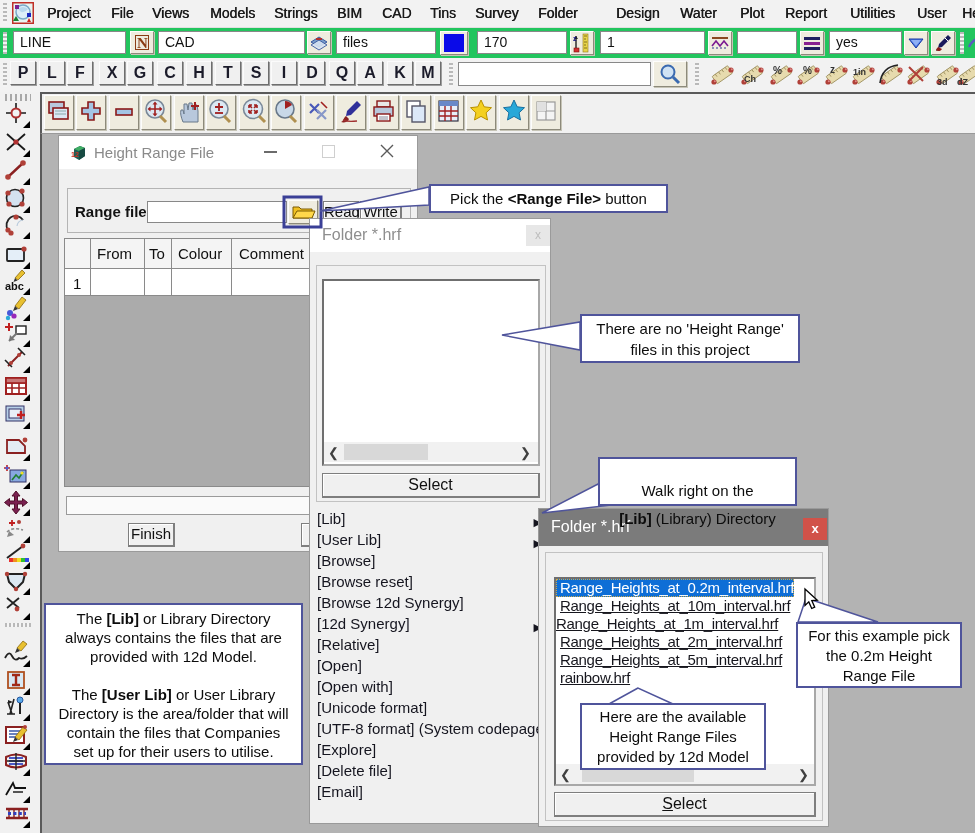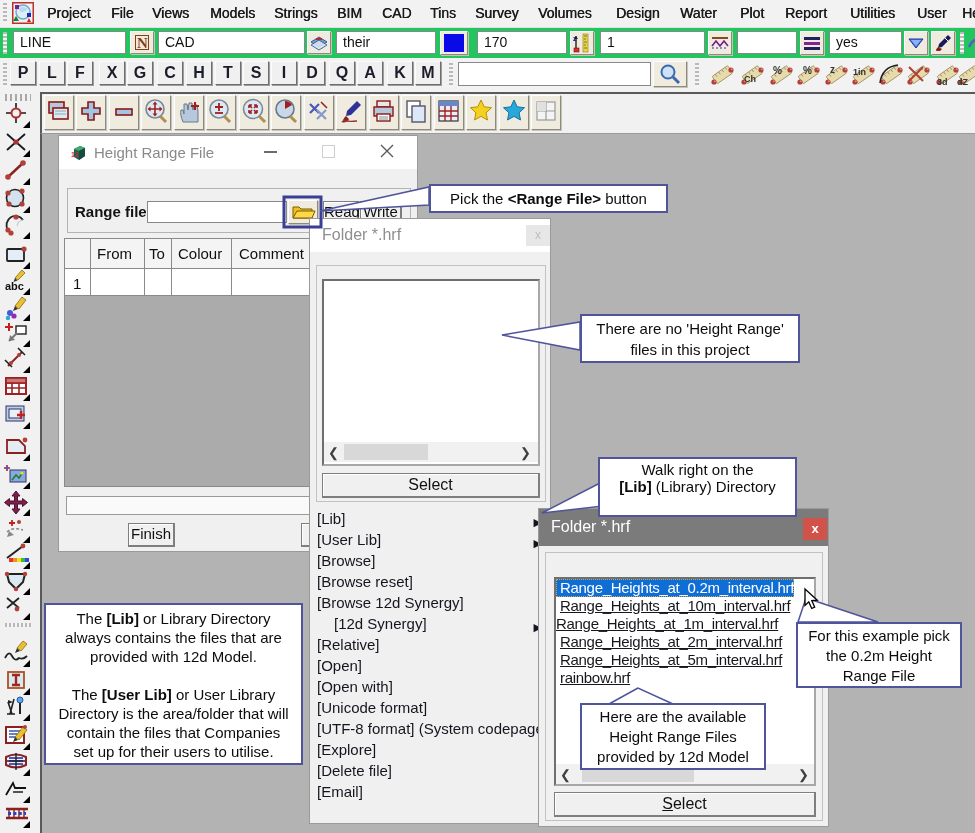--- a/index.html
+++ b/index.html
@@ -49,21 +49,21 @@
   </div>
   <span class="menuitem" style="left:47px;">Project</span>
   <span class="menuitem" style="left:111px;">File</span>
   <span class="menuitem" style="left:152px;">Views</span>
   <span class="menuitem" style="left:210px;">Models</span>
   <span class="menuitem" style="left:274px;">Strings</span>
   <span class="menuitem" style="left:337px;">BIM</span>
   <span class="menuitem" style="left:382px;">CAD</span>
   <span class="menuitem" style="left:430px;">Tins</span>
   <span class="menuitem" style="left:475px;">Survey</span>
-  <span class="menuitem" style="left:538px;">Volumes</span>
+  <span class="menuitem" style="left:538px;">Folder</span>
   <span class="menuitem" style="left:616px;">Design</span>
   <span class="menuitem" style="left:680px;">Water</span>
   <span class="menuitem" style="left:740px;">Plot</span>
   <span class="menuitem" style="left:785px;">Report</span>
   <span class="menuitem" style="left:850px;">Utilities</span>
   <span class="menuitem" style="left:917px;">User</span>
   <span class="menuitem" style="left:962px;">Help</span>
 </div>
 
 <div class="abs" id="row2" style="left:0;top:27px;width:975px;height:31px;background:#22c55e;border-top:1px solid #e0e0e0;">
@@ -76,21 +76,21 @@
       </svg>
   </div>
   <div class="field" style="left:158px;top:3px;width:147px;">CAD</div>
   <div class="tbtn" style="left:307px;top:3px;width:24px;height:23px;">
     <svg class="ic" width="22" height="21" viewBox="0 0 22 21">
         <path d="M3 10 L11 5 L19 10 L11 15 Z" fill="#7a9ecb" stroke="#3858a0"></path>
         <path d="M3 13 L11 8 L19 13 L11 18 Z" fill="#d8e4f2" stroke="#3858a0" opacity="0.9"></path>
         <path d="M8 7 L14 7" stroke="#b03030" stroke-width="2"></path>
       </svg>
   </div>
-  <div class="field" style="left:336px;top:3px;width:100px;">their</div>
+  <div class="field" style="left:336px;top:3px;width:100px;">files</div>
   <div class="tbtn" style="left:440px;top:3px;width:28px;height:24px;">
       <div style="position:absolute;left:3px;top:2px;width:20px;height:18px;background:#0a0ae8;"></div>
     </div>
   <div class="field" style="left:477px;top:3px;width:90px;">170</div>
   <div class="tbtn" style="left:570px;top:3px;width:24px;height:24px;">
     <svg class="ic" width="22" height="22" viewBox="0 0 22 22">
         <rect x="12" y="2" width="5" height="18" fill="#e8d44a" stroke="#907820" stroke-width="0.6"></rect>
         <path d="M13 4h3M13 7h2M13 10h3M13 13h2M13 16h3" stroke="#6a5a10" stroke-width="0.8"></path>
         <path d="M5 4 v13" stroke="#222" stroke-width="1.4"></path>
         <path d="M5 4 l-2 3 4 0 z" fill="#222"></path>
@@ -539,21 +539,21 @@
     </div>
     <div class="abs dlgbtn" style="left:5px;top:207px;width:218px;height:25px;font-size:16px;line-height:21px;">Select</div>
   </div>
 
   <div class="abs" id="menu1" style="left:0;top:289px;width:240px;font-size:15px;color:#15151f;line-height:21px;">
     <div style="padding-left:7px;position:relative;">[Lib]<span style="position:absolute;right:8px;top:4px;font-size:11px;">▶</span></div>
     <div style="padding-left:7px;position:relative;">[User Lib]<span style="position:absolute;right:8px;top:4px;font-size:11px;">▶</span></div>
     <div style="padding-left:7px;">[Browse]</div>
     <div style="padding-left:7px;">[Browse reset]</div>
     <div style="padding-left:7px;">[Browse 12d Synergy]</div>
-    <div style="padding-left:7px;position:relative;margin-left:17px;">[12d Synergy]<span style="position:absolute;right:8px;top:4px;font-size:11px;">▶</span></div>
+    <div style="padding-left:7px;position:relative;">[12d Synergy]<span style="position:absolute;right:8px;top:4px;font-size:11px;">▶</span></div>
     <div style="padding-left:7px;">[Relative]</div>
     <div style="padding-left:7px;">[Open]</div>
     <div style="padding-left:7px;">[Open with]</div>
     <div style="padding-left:7px;">[Unicode format]</div>
     <div style="padding-left:7px;">[UTF-8 format] (System codepage)</div>
     <div style="padding-left:7px;">[Explore]</div>
     <div style="padding-left:7px;">[Delete file]</div>
     <div style="padding-left:7px;">[Email]</div>
   </div>
 </div>
@@ -595,16 +595,16 @@
 
   <polygon points="806,598 798,622 878,622" fill="#fff" stroke="#4f549b" stroke-width="1.5"></polygon>
 
   <polygon points="638,688 609,704 673,704" fill="#fff" stroke="#4f549b" stroke-width="1.5"></polygon>
 
   <path d="M805 589 l0 16.5 3.8 -3.6 2.9 6.6 3 -1.3 -2.9 -6.6 5.5 -0.4 Z" fill="#fff" stroke="#000" stroke-width="1.3"></path>
 </svg>
 
 <div class="callout" style="left:429px;top:184px;width:239px;height:29px;line-height:25px;">Pick the <b>&lt;Range File&gt;</b> button</div>
 <div class="callout" style="left:580px;top:314px;width:220px;height:49px;padding-top:2px;line-height:21px;">There are no 'Height Range'<br>files in this project</div>
-<div class="callout" style="left:598px;top:457px;width:199px;height:60px;padding-top:2px;line-height:17px;">Walk right on the<br><b>[Lib]</b> (Library) Directory</div>
+<div class="callout" style="left:598px;top:457px;width:199px;height:49px;padding-top:18px;line-height:28px;">Walk right on the<br><b>[Lib]</b> (Library) Directory</div>
 <div class="callout" style="left:796px;top:622px;width:166px;height:66px;padding-top:2px;line-height:20px;">For this example pick<br>the 0.2m Height<br>Range File</div>
 <div class="callout" style="left:580px;top:703px;width:186px;height:67px;padding-top:2px;line-height:20px;">Here are the available<br>Height Range Files<br>provided by 12d Model</div>
 <div class="callout" style="left:44px;top:603px;width:259px;height:162px;padding-top:4px;line-height:19px;">The <b>[Lib]</b> or Library Directory<br>always contains the files that are<br>provided with 12d Model.<br><br>The <b>[User Lib]</b> or User Library<br>Directory is the area/folder that will<br>contain the files that Companies<br>set up for their users to utilise.</div>
 
 </body></html>

